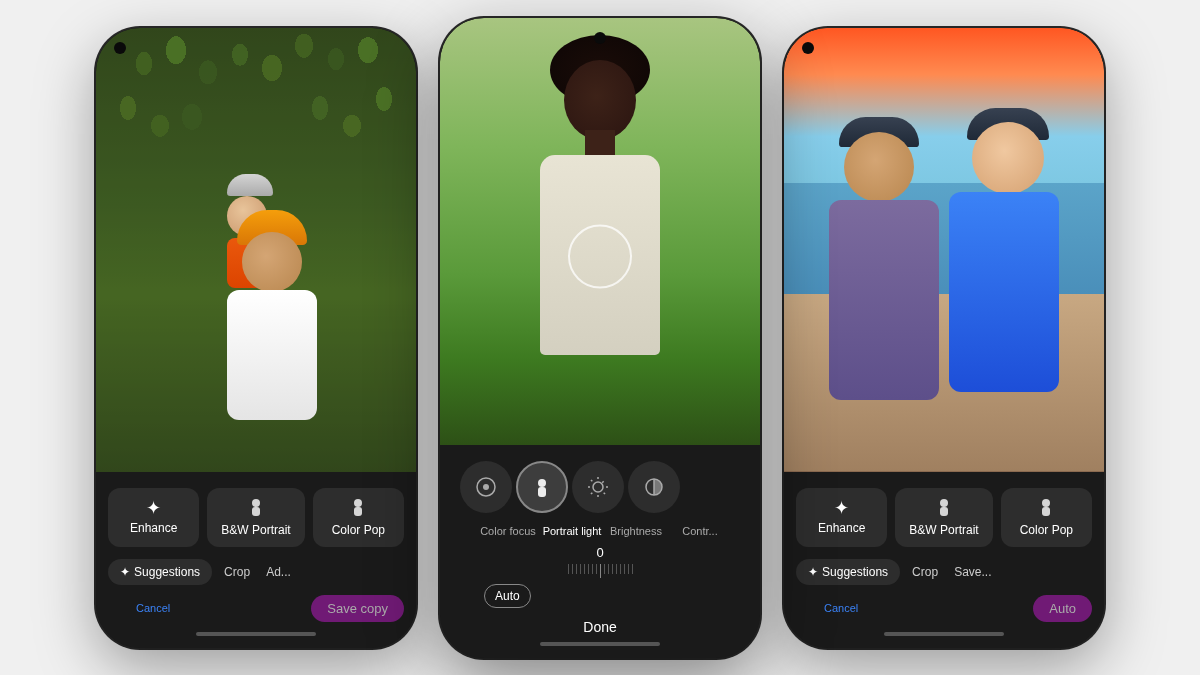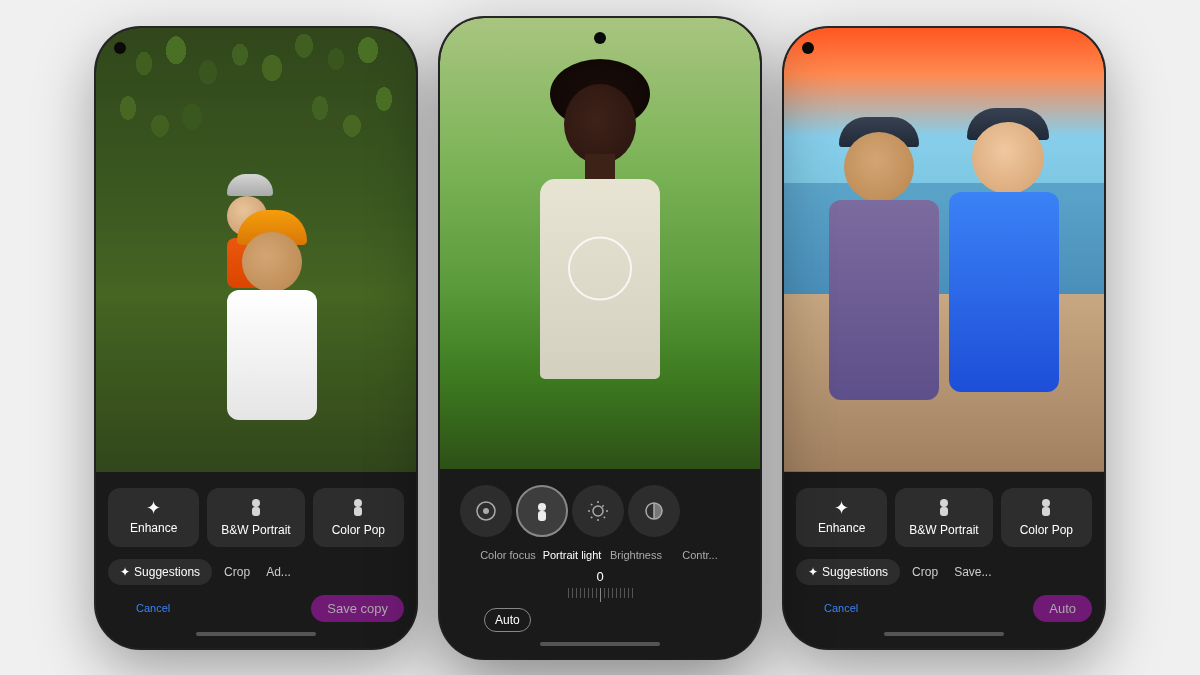--- a/index.html
+++ b/index.html
@@ -664,20 +664,23 @@
               <div class="tick"></div>
               <div class="tick"></div>
               <div class="tick"></div>
               <div class="tick"></div>
             </div>
           </div>
           <div style="margin-left:16px; margin-top:6px;">
             <button class="auto-btn">Auto</button>
           </div>
         </div>
+        <div class="done-btn-row">
+          <button class="done-btn">Done</button>
+        </div>
         <div class="home-bar"></div>
       </div>
     </div>
   </div>
 
   <div class="phone">
     <div class="phone-inner">
       <div class="camera-hole"></div>
       <div class="phone-screen">
         <div class="scene-3">

